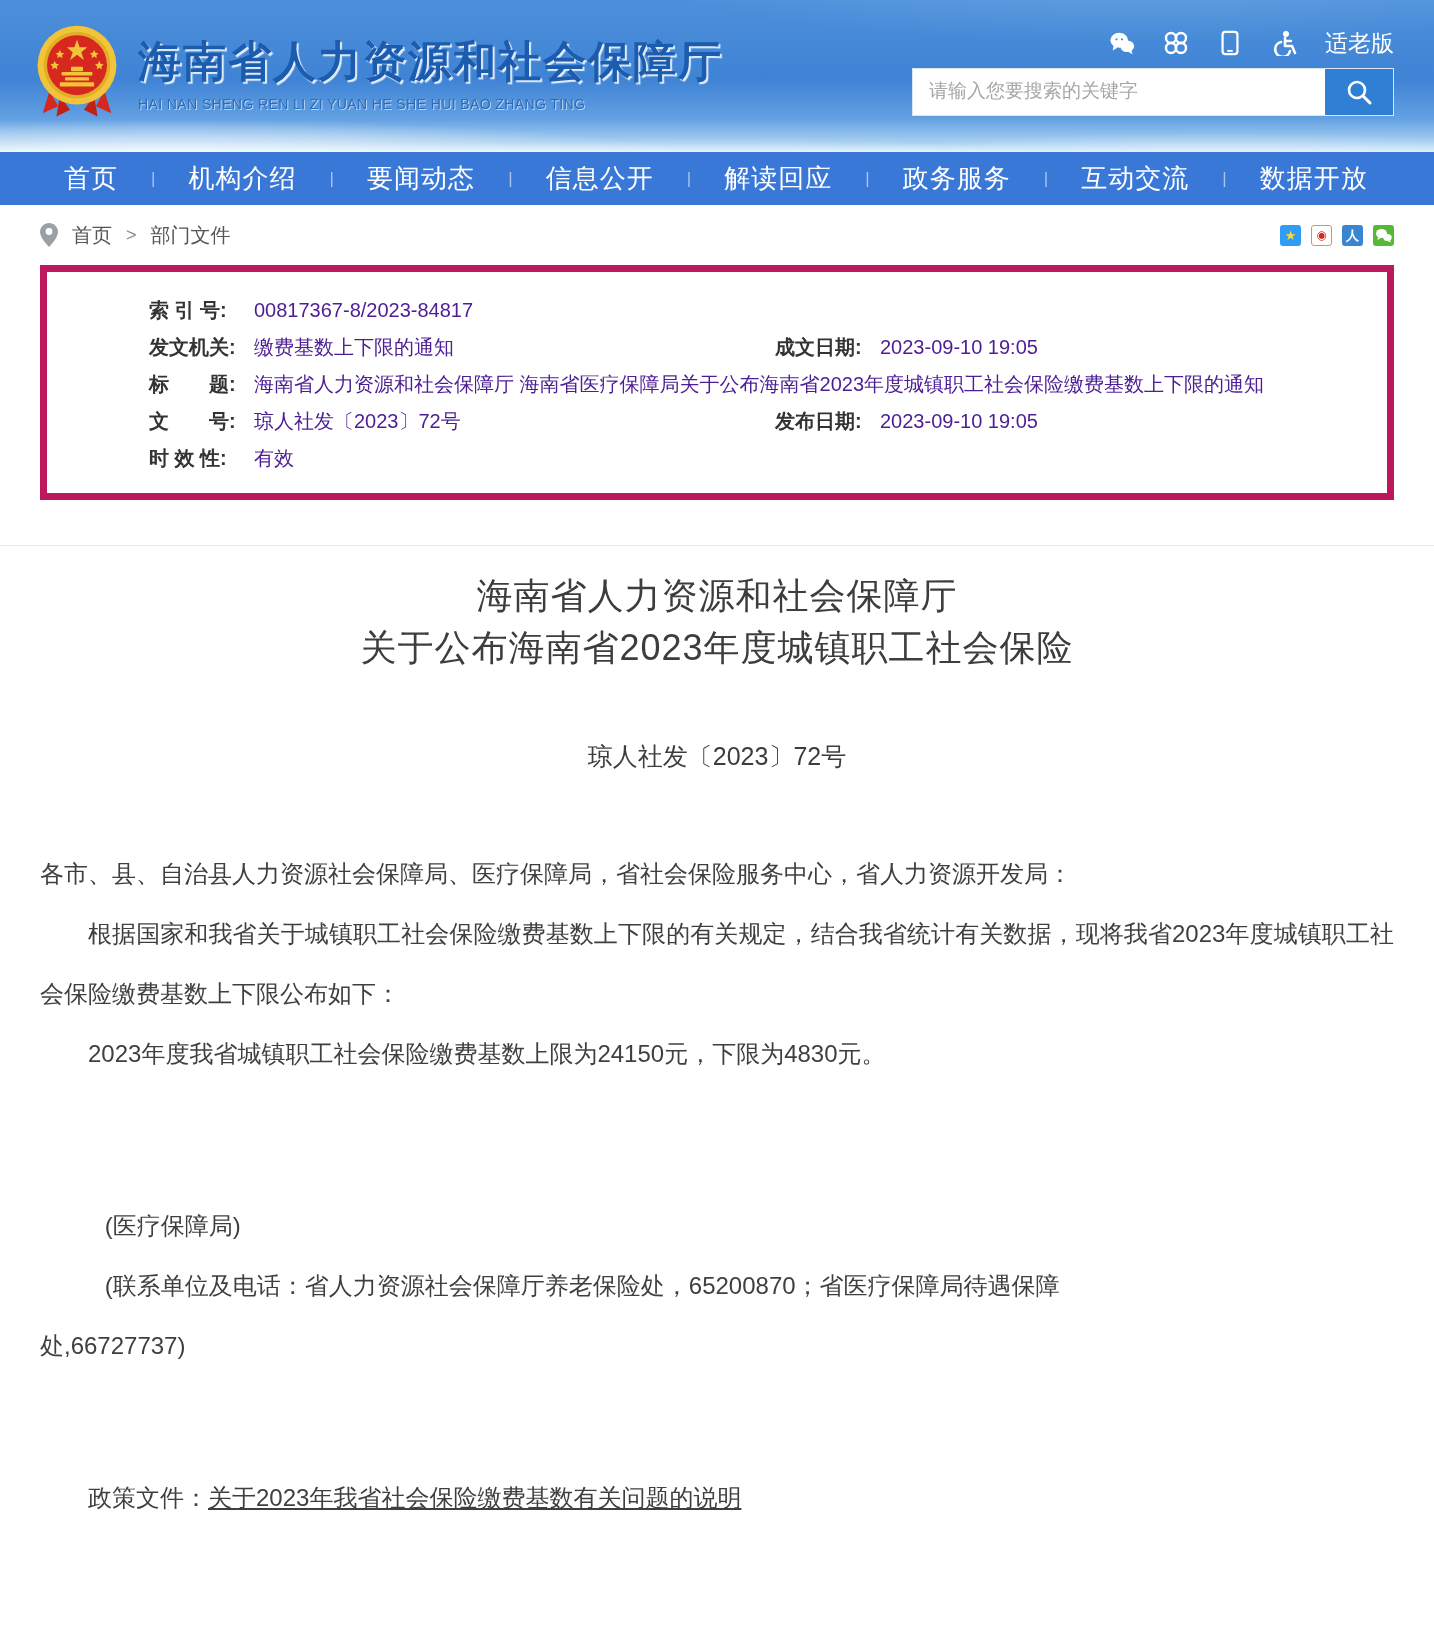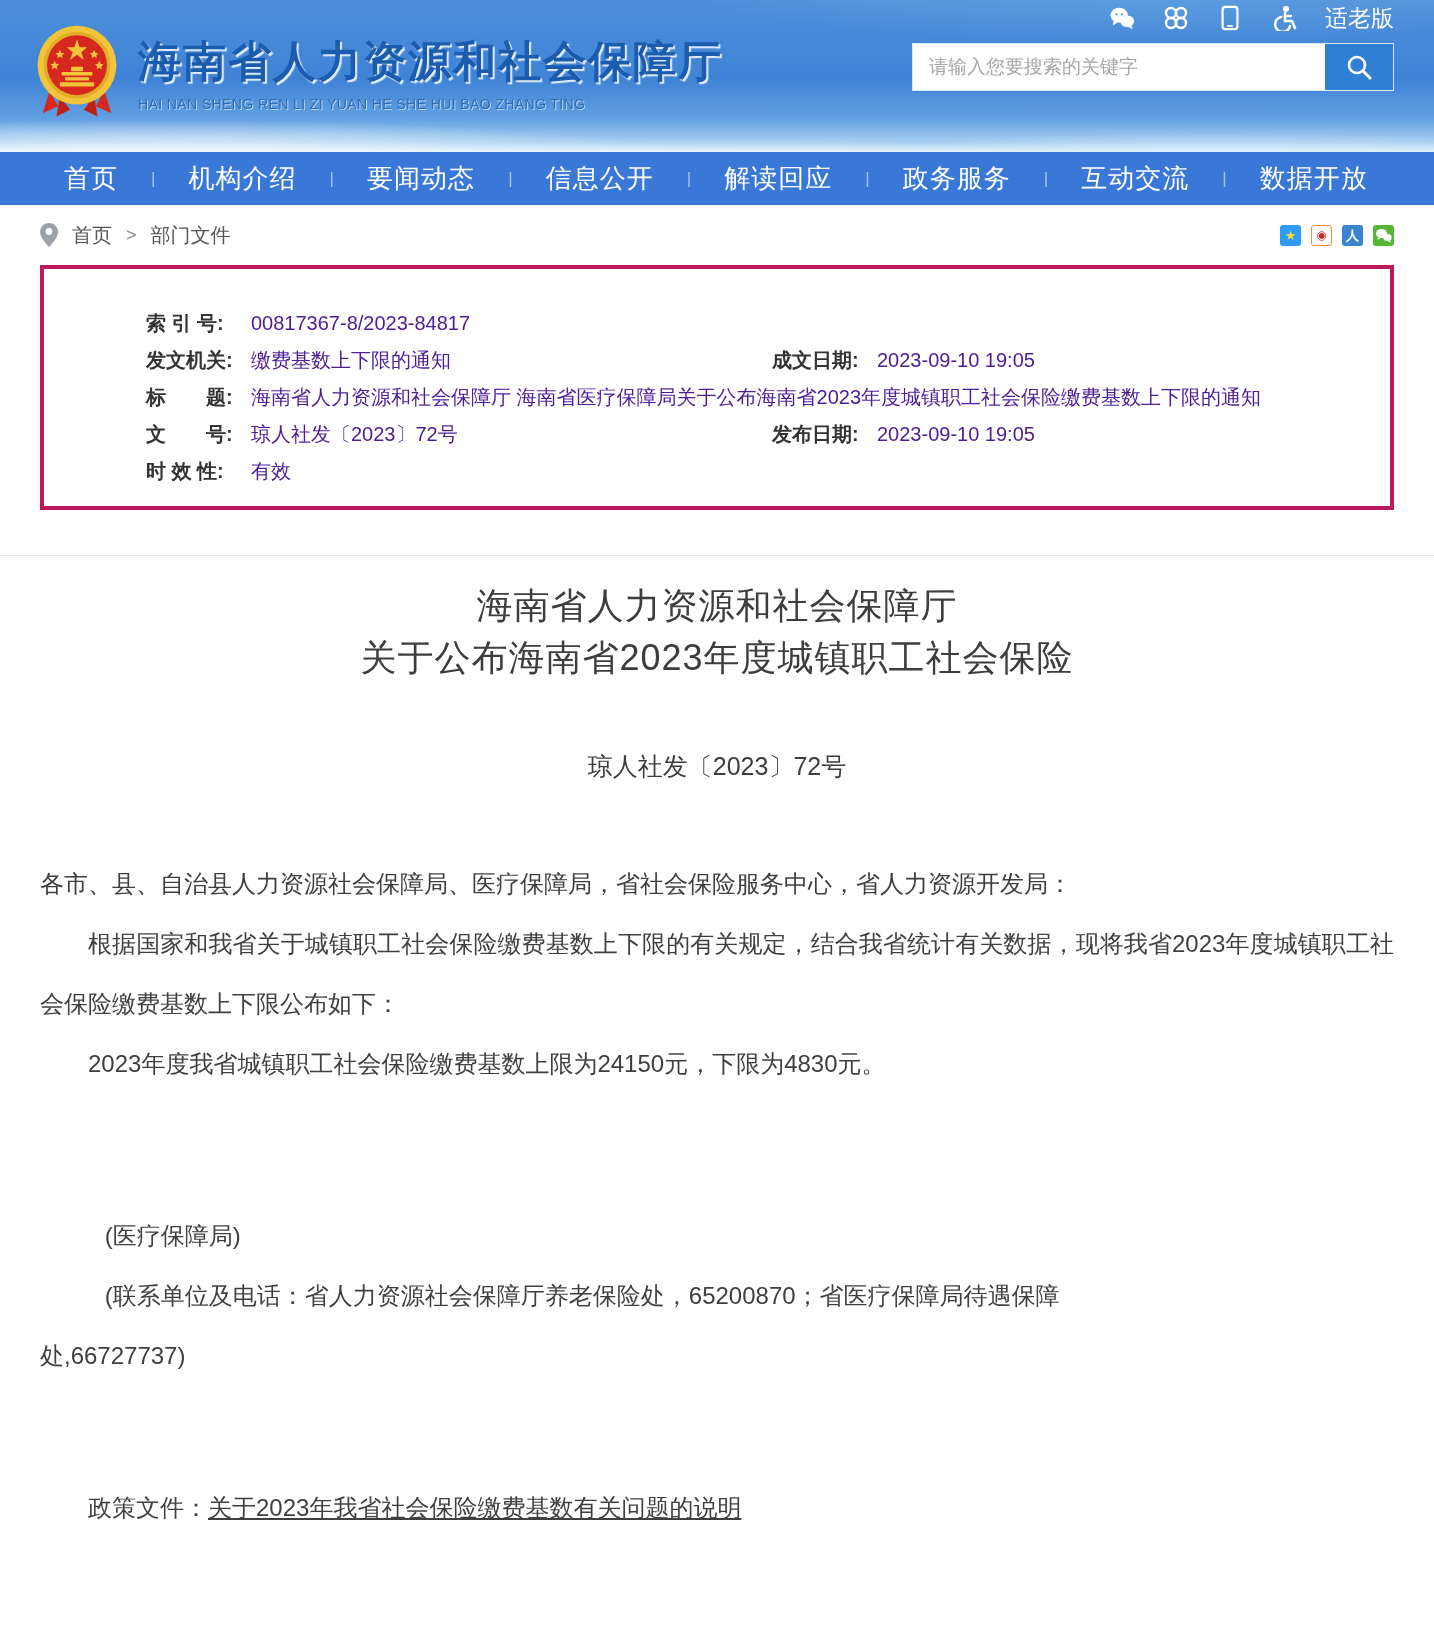--- a/index.html
+++ b/index.html
@@ -25,34 +25,34 @@
   .emblem { width:86px; height:96px; flex:0 0 auto; }
   .site-title { margin-left:18px; }
   .site-title-cn {
     font-size:43px; font-weight:bold; color:#1b5cae; letter-spacing:2px;
     text-shadow:2px 2px 1px rgba(255,255,255,.85);
   }
   .site-title-en {
     margin-top:5px; font-size:14px; color:#2a6cb8; letter-spacing:.4px;
     text-shadow:1px 1px 0 rgba(255,255,255,.6);
   }
-  .header-right { position:absolute; right:40px; top:0; width:482px; }
+  .header-right { position:absolute; right:40px; top:25px; width:482px; }
   .quick-row {
     display:flex; justify-content:flex-end; align-items:center;
     gap:28px; height:36px; color:#fff;
   }
   .quick-row .qicon { width:26px; height:26px; display:block; cursor:pointer; }
   .elder-link { color:#fff; font-size:23px; cursor:pointer; text-decoration:none; }
   .search-row {
     margin-top:7px; display:flex; height:48px; width:482px;
     background:#fff; border:1px solid #d9e6f2;
   }
   .search-input {
     flex:1; border:none; outline:none; padding:8px 16px;
-    font-size:19px; color:#333; font-family:Liberation Sans, sans-serif;
+    font-size:19px; color:#333; font-family:Liberation Mono, monospace;
   }
   .search-input::placeholder { color:#a6a6a6; }
   .search-btn {
     width:68px; border:none; background:#2f80d5; cursor:pointer;
     display:flex; align-items:center; justify-content:center;
   }
 
   
   .main-nav {
     height:53px; background:#3a78d8; color:#fff;
@@ -79,22 +79,22 @@
     display:flex; align-items:center; justify-content:center;
     font-size:13px; line-height:1; overflow:hidden;
   }
   .share-qzone { background:#2f9cf5; color:#ffd83b; }
   .share-weibo { background:#fff; border:1px solid #ef8f3a; color:#d6281e; font-size:12px; }
   .share-renren { background:#3a85d0; color:#fff; font-weight:bold; font-size:13px; }
   .share-wechat { background:#55b837; }
 
   
   .meta-box {
-    margin:0 40px; border:4px solid #be185d; background:#fff;
-    padding:36px 0 16px 0;
+    margin:0 40px; border:7px solid #be185d; background:#fff;
+    padding:20px 0 16px 0;
   }
   .meta-row { display:flex; line-height:37px; font-size:20px; }
   .meta-cell { display:flex; }
   .meta-cell.left { width:728px; padding-left:102px; }
   .meta-cell.full { width:100%; padding-left:102px; }
   .meta-cell.right { flex:1; }
   .m-label { min-width:97px; font-weight:bold; color:#333; white-space:pre; }
   .m-value { color:#4c1d95; margin-left:8px; white-space:nowrap; }
   .meta-cell.full .m-value { white-space:normal; }
 

